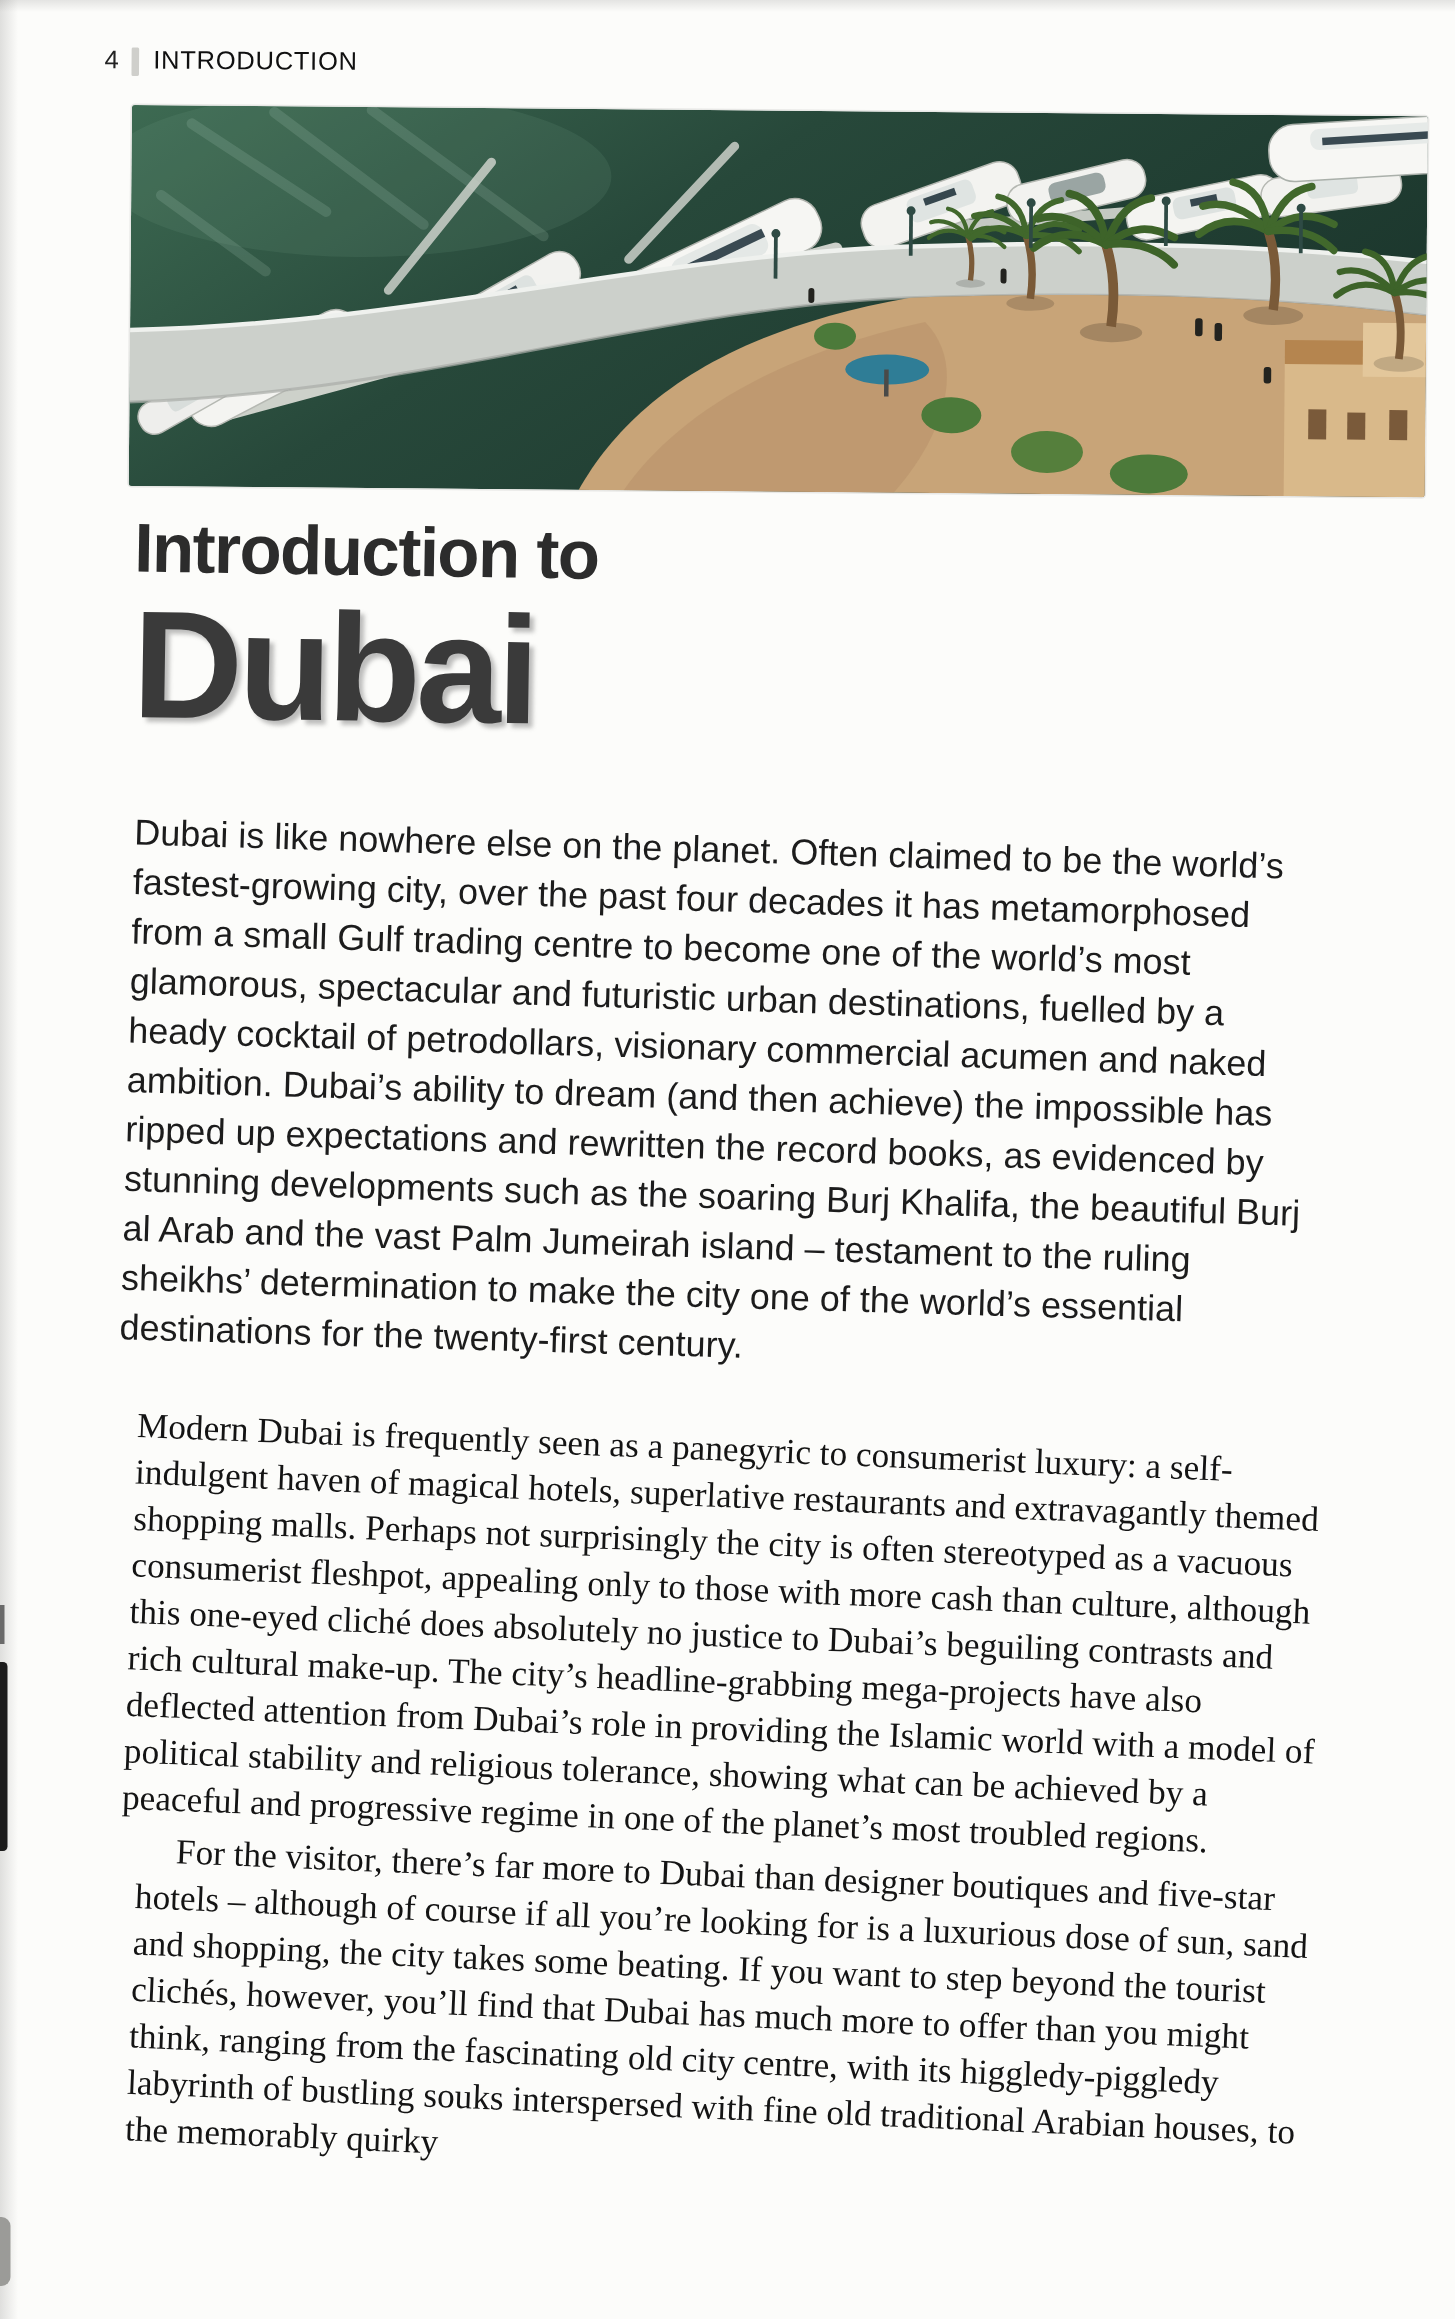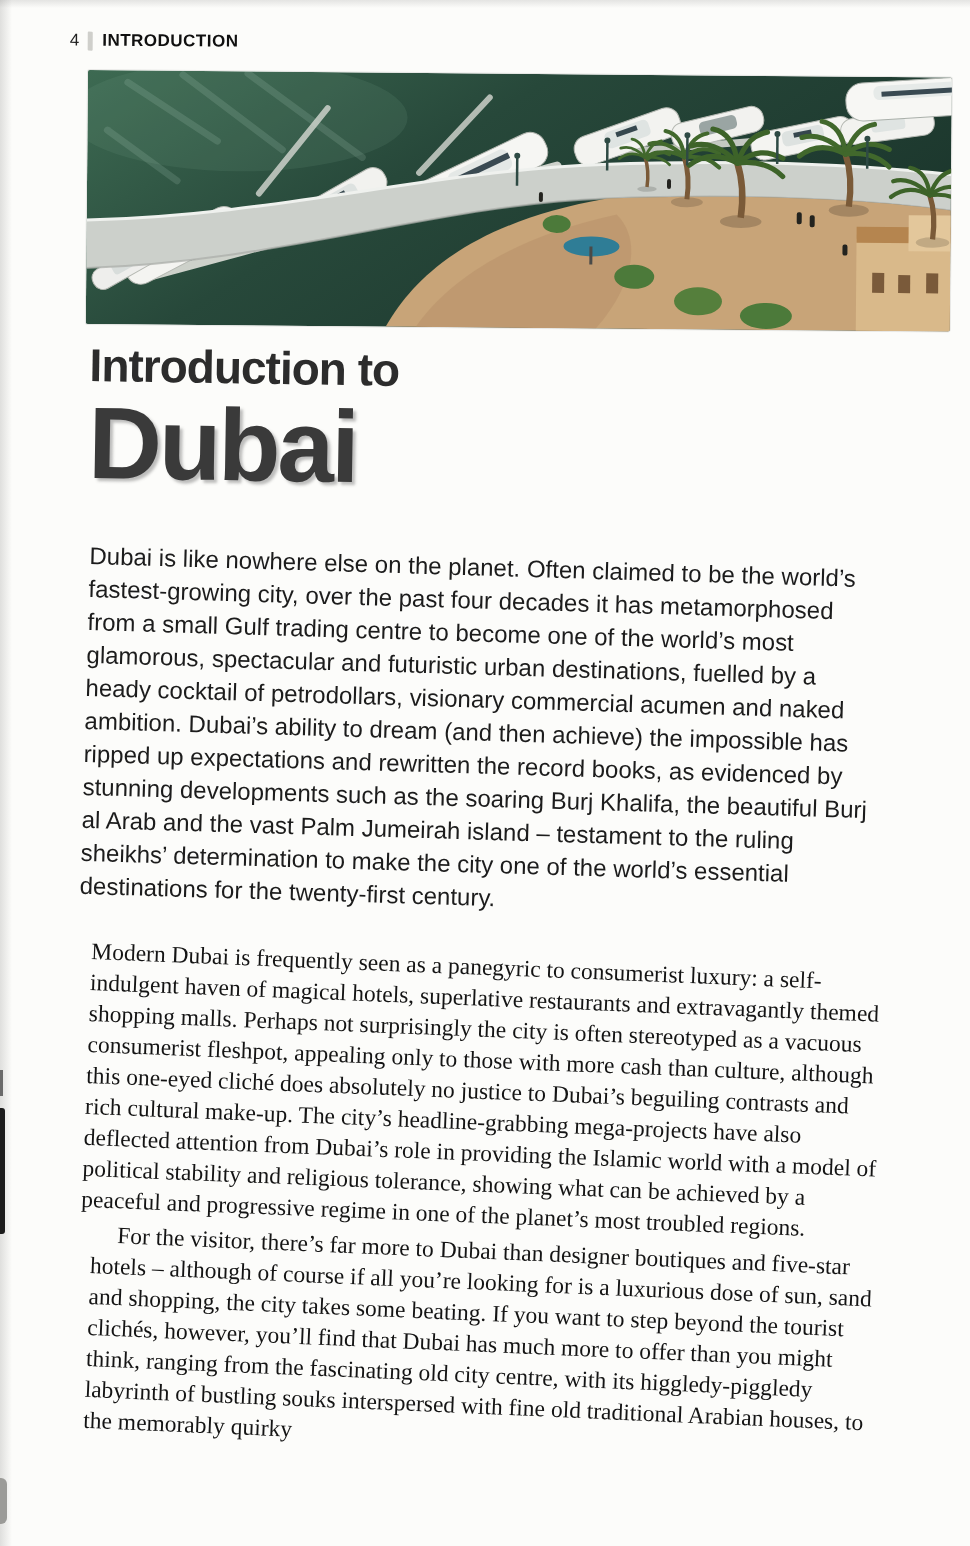--- a/index.html
+++ b/index.html
@@ -23,21 +23,21 @@
   .ink-mark-3{position:absolute;left:0;top:1478px;width:7px;height:46px;
     background:#9b9b98;border-radius:0 6px 6px 0;z-index:6;}
 
   .page-header{
     display:flex;align-items:center;gap:9px;
     padding:30px 0 0 70px;
     transform:rotate(.4deg);transform-origin:0 0;
   }
   .page-num{font-size:17px;color:#222;}
   .header-bar{width:5px;height:19px;background:#cfcfcb;border-radius:1px;}
-  .section-label{font-weight:bold;font-size:17px;letter-spacing:.5px;color:#101010;}
+  .section-label{font-weight:normal;font-size:17px;letter-spacing:.5px;color:#101010;}
 
   .photo{
     margin:20px 0 0 88px;width:864px;height:254px;
     transform:rotate(.5deg);transform-origin:0 0;
     border-radius:2px;overflow:hidden;
     box-shadow:0 0 0 1px rgba(0,0,0,.08);
   }
   .photo svg{display:block;}
 
   .title-block{margin:16px 0 0 90px;transform:rotate(.9deg);transform-origin:0 0;}

